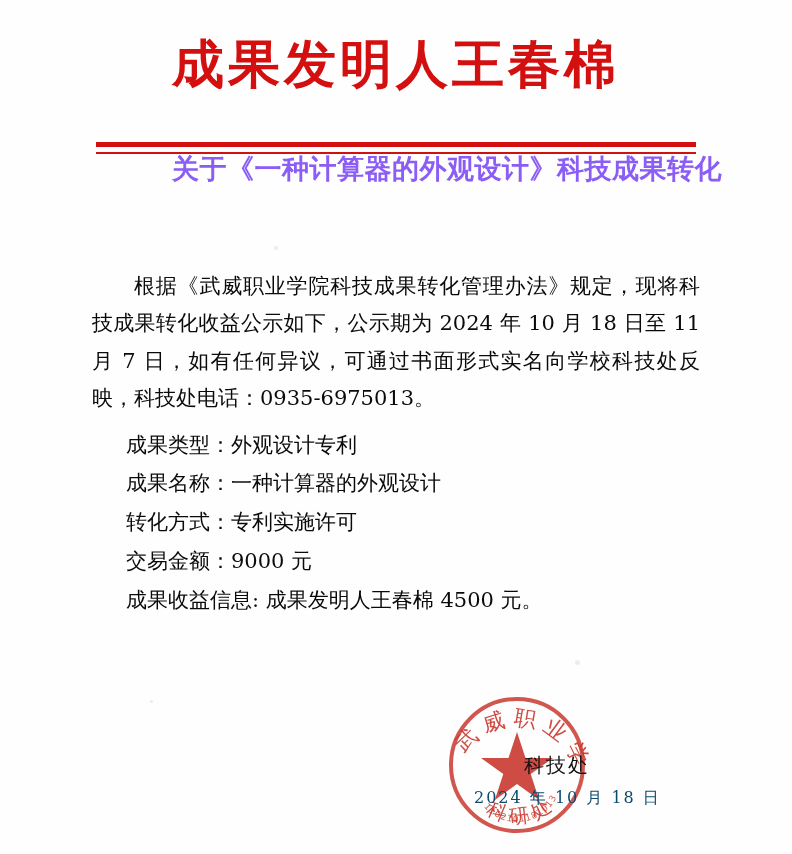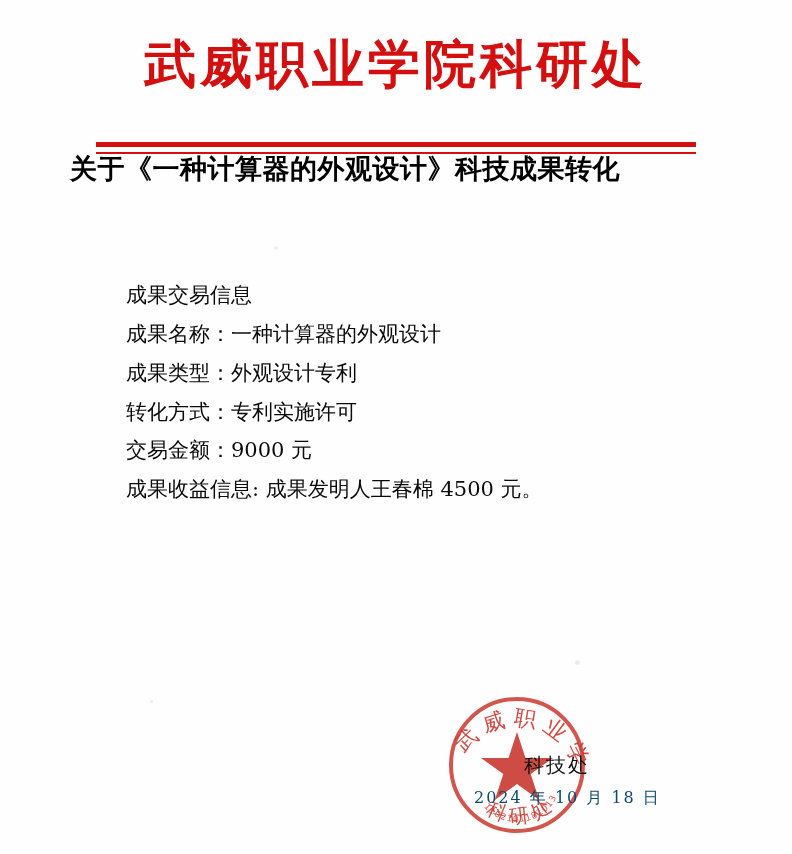--- a/index.html
+++ b/index.html
@@ -50,25 +50,25 @@
     top: 118px;
     height: 2px;
   }
 
   
   .doc-title {
     position: absolute;
     top: 148px;
     left: 70px;
     width: 652px;
-    text-align: left;
+    text-align: right;
     font-weight: bold;
     font-size: 27px;
     line-height: 1.55;
-    color: #000000;
+    color: #8b5cf6;
     letter-spacing: 0.5px;
   }
 
   
   .body-block {
     position: absolute;
     top: 268px;
     left: 92px;
     width: 608px;
   }
@@ -134,34 +134,34 @@
 </head>
 <body>
 
 <div class="page">
 
   <div class="speck" style="left:274px;top:246px;width:4px;height:4px;"></div>
   <div class="speck" style="left:575px;top:660px;width:5px;height:5px;"></div>
   <div class="speck" style="left:150px;top:700px;width:3px;height:3px;"></div>
 
   <div class="masthead">
-    <div class="masthead-title">武威职业学院科研处</div>
+    <div class="masthead-title">成果发明人王春棉</div>
     <div class="masthead-rule"></div>
     <div class="masthead-rule thin"></div>
   </div>
 
   <div class="doc-title">
     <div>关于《一种计算器的外观设计》科技成果转化</div>
   </div>
 
   <div class="body-block">
+    <p class="para">根据《武威职业学院科技成果转化管理办法》规定，现将科技成果转化收益公示如下，公示期为 2024 年 10 月 18 日至 11 月 7 日，如有任何异议，可通过书面形式实名向学校科技处反映，科技处电话：0935-6975013。</p>
     <ul class="info-list">
-      <li>成果交易信息</li>
+      <li>成果类型：外观设计专利</li>
       <li>成果名称：一种计算器的外观设计</li>
-      <li>成果类型：外观设计专利</li>
       <li>转化方式：专利实施许可</li>
       <li>交易金额：9000 元</li>
       <li>成果收益信息: 成果发明人王春棉 4500 元。</li>
     </ul>
   </div>
 
   <div class="seal">
     <svg width="170" height="170" viewBox="0 0 170 170" aria-hidden="true">
       <defs>
         <path id="arcTop" d="M 25,92 A 62,62 0 0 1 145,92" fill="none"></path>

